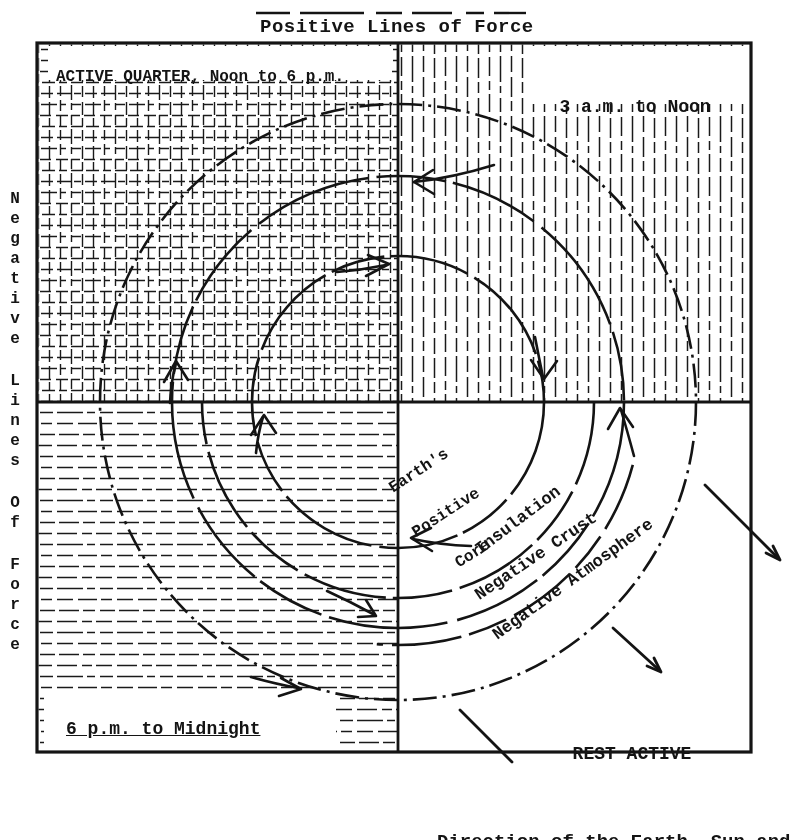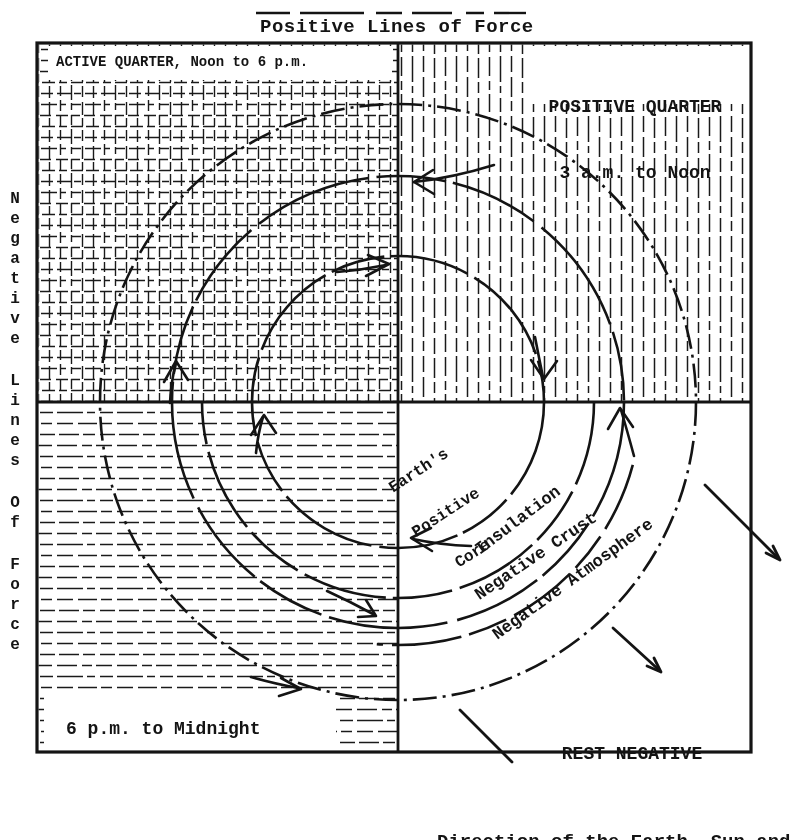--- a/index.html
+++ b/index.html
@@ -1,24 +1,24 @@
 <!DOCTYPE html>
 <html><head>
 <meta charset="utf-8">
 <style>
   html,body{margin:0;padding:0;background:#ffffff;}
   #stage{position:relative;width:800px;height:840px;background:#ffffff;overflow:hidden;
          font-family:"Liberation Mono","DejaVu Sans Mono",monospace;color:#141414;}
   #art{position:absolute;left:0;top:0;}
   .txt{position:absolute;font-weight:bold;white-space:pre;}
   .title{left:260px;top:16px;font-size:19px;letter-spacing:.5px;}
-  .q-active{left:56px;top:54px;font-size:14px;}
+  .q-active{left:56px;top:68px;font-size:16px;}
   .q-pos{left:520px;top:52px;width:230px;text-align:center;font-size:18px;line-height:22px;}
   .q-neg1{left:54px;top:697px;font-size:18px;}
-  .q-neg2{left:66px;top:719px;font-size:18px;}
+  .q-neg2{left:66px;top:719px;font-size:18px;text-decoration:underline;}
   .q-rest{left:512px;top:702px;width:240px;text-align:center;font-size:18px;line-height:21px;}
   .vlabel{left:6px;top:190px;height:420px;font-size:16px;letter-spacing:2px;word-spacing:2px;
           writing-mode:vertical-rl;text-orientation:upright;}
   .core{left:391px;top:422px;width:110px;text-align:center;font-size:16px;line-height:16.5px;
         transform:rotate(-33deg);transform-origin:center;}
   .ring{text-align:center;font-size:17px;transform-origin:center;}
   .ring.ins{left:453px;top:511px;width:130px;transform:rotate(-37deg);}
   .ring.crust{left:451px;top:547px;width:170px;transform:rotate(-34deg);}
   .ring.atmo{left:468px;top:570px;width:210px;transform:rotate(-36deg);}
   .caption{left:437px;top:787px;font-size:19px;line-height:22px;}
@@ -134,28 +134,27 @@
     </g>
   </svg>
 
   <div class="txt title">Positive Lines of Force</div>
 
   <div class="txt vlabel">Negative Lines Of Force</div>
 
   <div class="txt q-active">ACTIVE QUARTER, Noon to 6 p.m.</div>
 
   <div class="txt q-pos">
-    <div>POSITIVE QUARTER</div>
     <div>3 a.m. to Noon</div>
   </div>
 
   <div class="txt q-neg2">6 p.m. to Midnight</div>
 
   <div class="txt q-rest">
-    <div>REST NEGATIVE</div>
+    <div>REST ACTIVE</div>
   </div>
 
   <div class="txt core">
     <div>Earth's</div>
     <div>Positive</div>
     <div>Core</div>
   </div>
 
   <div class="txt ring ins">Insulation</div>
   <div class="txt ring crust">Negative Crust</div>

